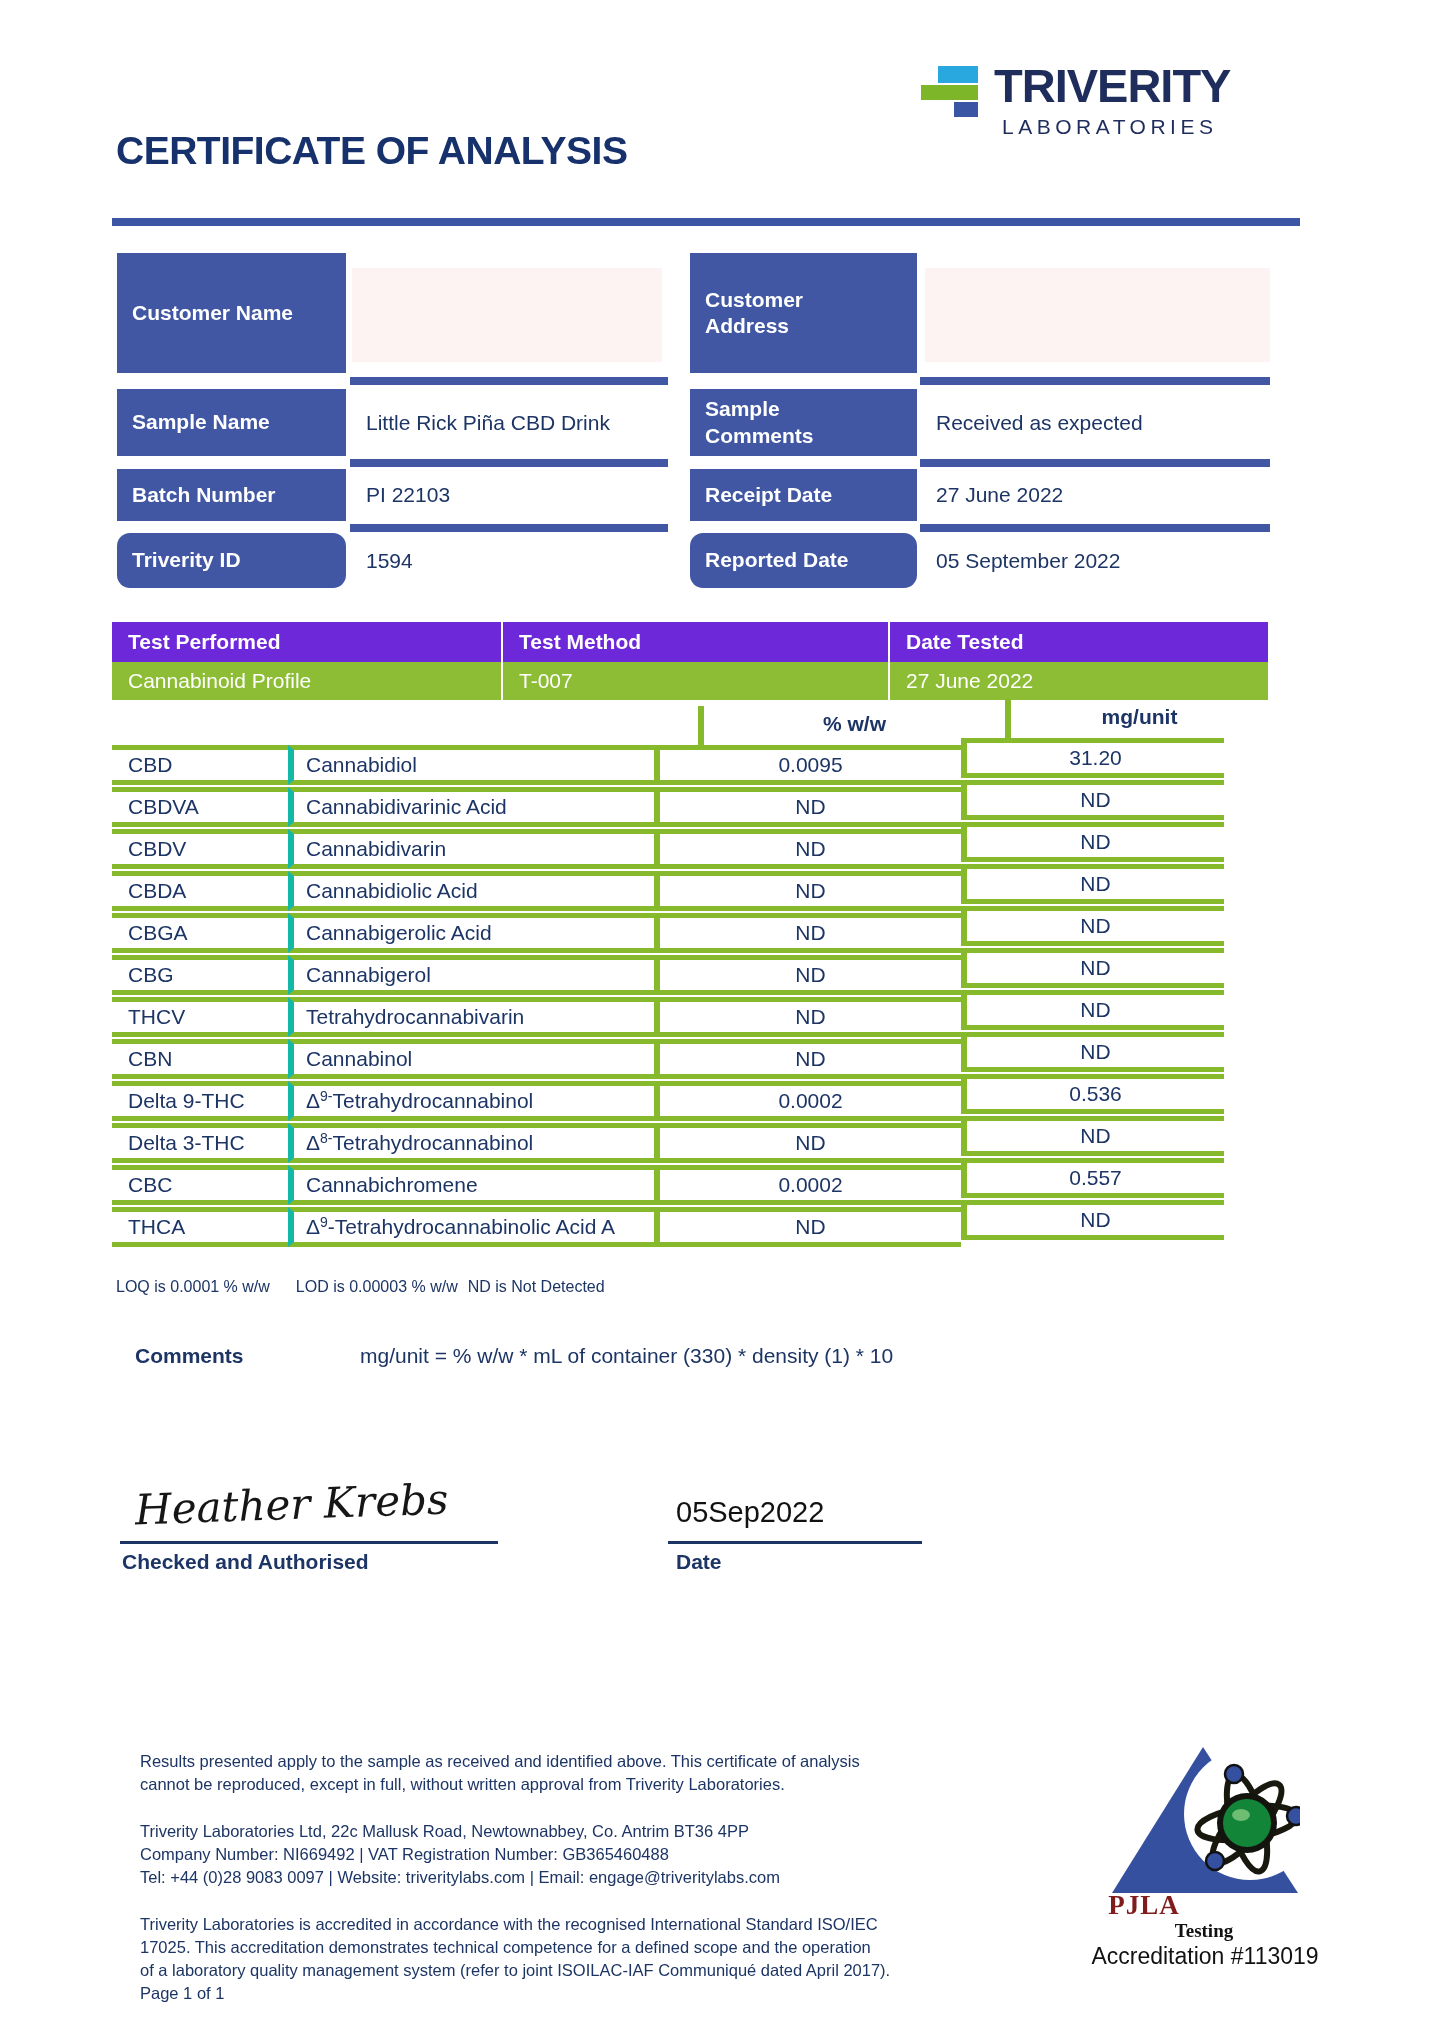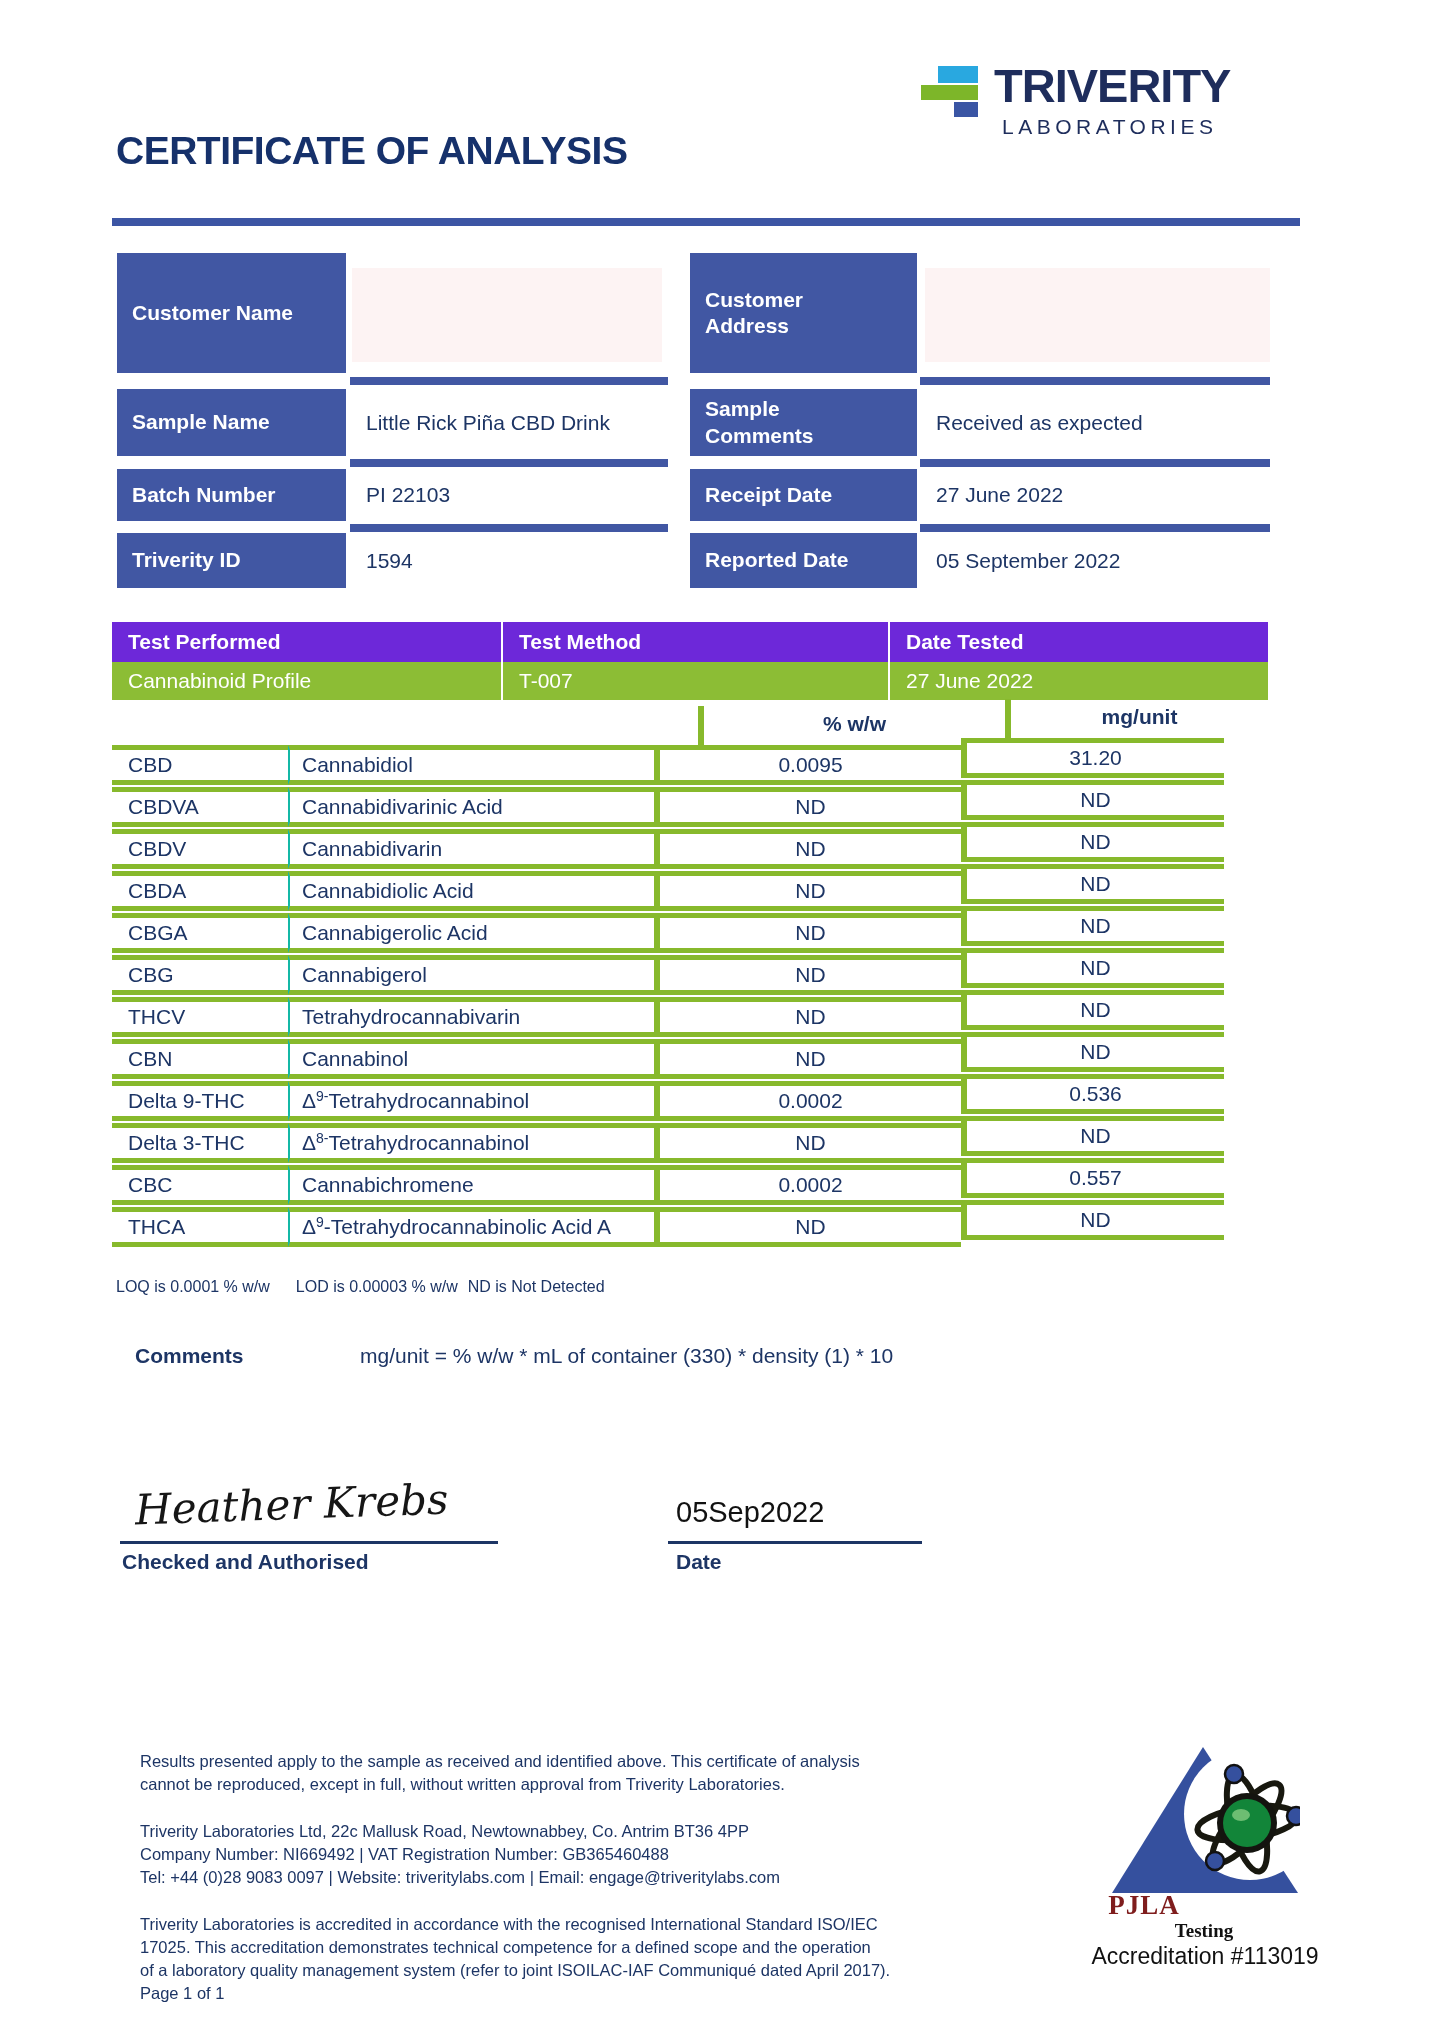--- a/index.html
+++ b/index.html
@@ -25,21 +25,21 @@
   .lbl-r span{max-width:150px;}
   .val{position:absolute;font-size:21px;color:#1d3565;display:flex;align-items:center;
        padding-left:16px;box-sizing:border-box;background:#ffffff;}
   .lcol{left:117px;width:229px;}
   .rcol{left:690px;width:227px;}
   .lval{left:350px;width:318px;}
   .rval{left:920px;width:350px;}
   .row1{top:253px;height:120px;}
   .row2{top:389px;height:67px;}
   .row3{top:469px;height:52px;}
-  .row4{top:533px;height:55px;}
+  .row4{top:533px;height:55px;border-radius:13px;}
   .pink{position:absolute;background:#fdf3f3;}
   #pink-l{left:352px;top:268px;width:310px;height:94px;}
   #pink-r{left:925px;top:268px;width:345px;height:94px;}
   .vbar{position:absolute;height:8px;background:#4157a3;}
   .vbar.l{left:350px;width:318px;}
   .vbar.r{left:920px;width:350px;}
   .bar1{top:377px;} .bar2{top:459px;} .bar3{top:524px;}
 
   
   #test-table{position:absolute;left:112px;top:622px;width:1156px;}
@@ -56,21 +56,21 @@
   .res-head{display:flex;height:39px;}
   .rh-spacer{width:586px;}
   .rh-pct,.rh-mg{box-sizing:border-box;border-left:6px solid #87b92c;text-align:center;
                  font-weight:bold;font-size:21px;line-height:36px;color:#1d3565;}
   .rh-pct{width:307px;}
   .rh-mg{width:263px;position:relative;top:-7px;}
   .res-row{display:flex;height:40px;margin-bottom:2px;}
   .res-row>div{box-sizing:border-box;border-top:5px solid #87b92c;border-bottom:5px solid #87b92c;
                font-size:21px;line-height:29px;color:#1d3565;background:#ffffff;}
   .c-abbrcell{width:176px;padding-left:16px;}
-  .c-namecell{width:366px;border-left:2px solid #14b8a6;padding-left:12px;}
+  .c-namecell{width:366px;border-left:6px solid #14b8a6;padding-left:12px;}
   .c-pctcell{width:307px;border-left:6px solid #87b92c;text-align:center;}
   .c-mgcell{width:263px;border-left:6px solid #87b92c;text-align:center;position:relative;top:-7px;}
   .c-sup{font-size:14px;position:relative;top:-7px;}
 
   
   #footnote{position:absolute;left:116px;top:1278px;font-size:16px;color:#1d3565;}
   #footnote span{margin-right:26px;}
   #footnote span:last-child{margin-right:0;}
   #fn-2{margin-right:10px !important;}
   #comments-label{position:absolute;left:135px;top:1344px;font-size:21px;font-weight:bold;}

